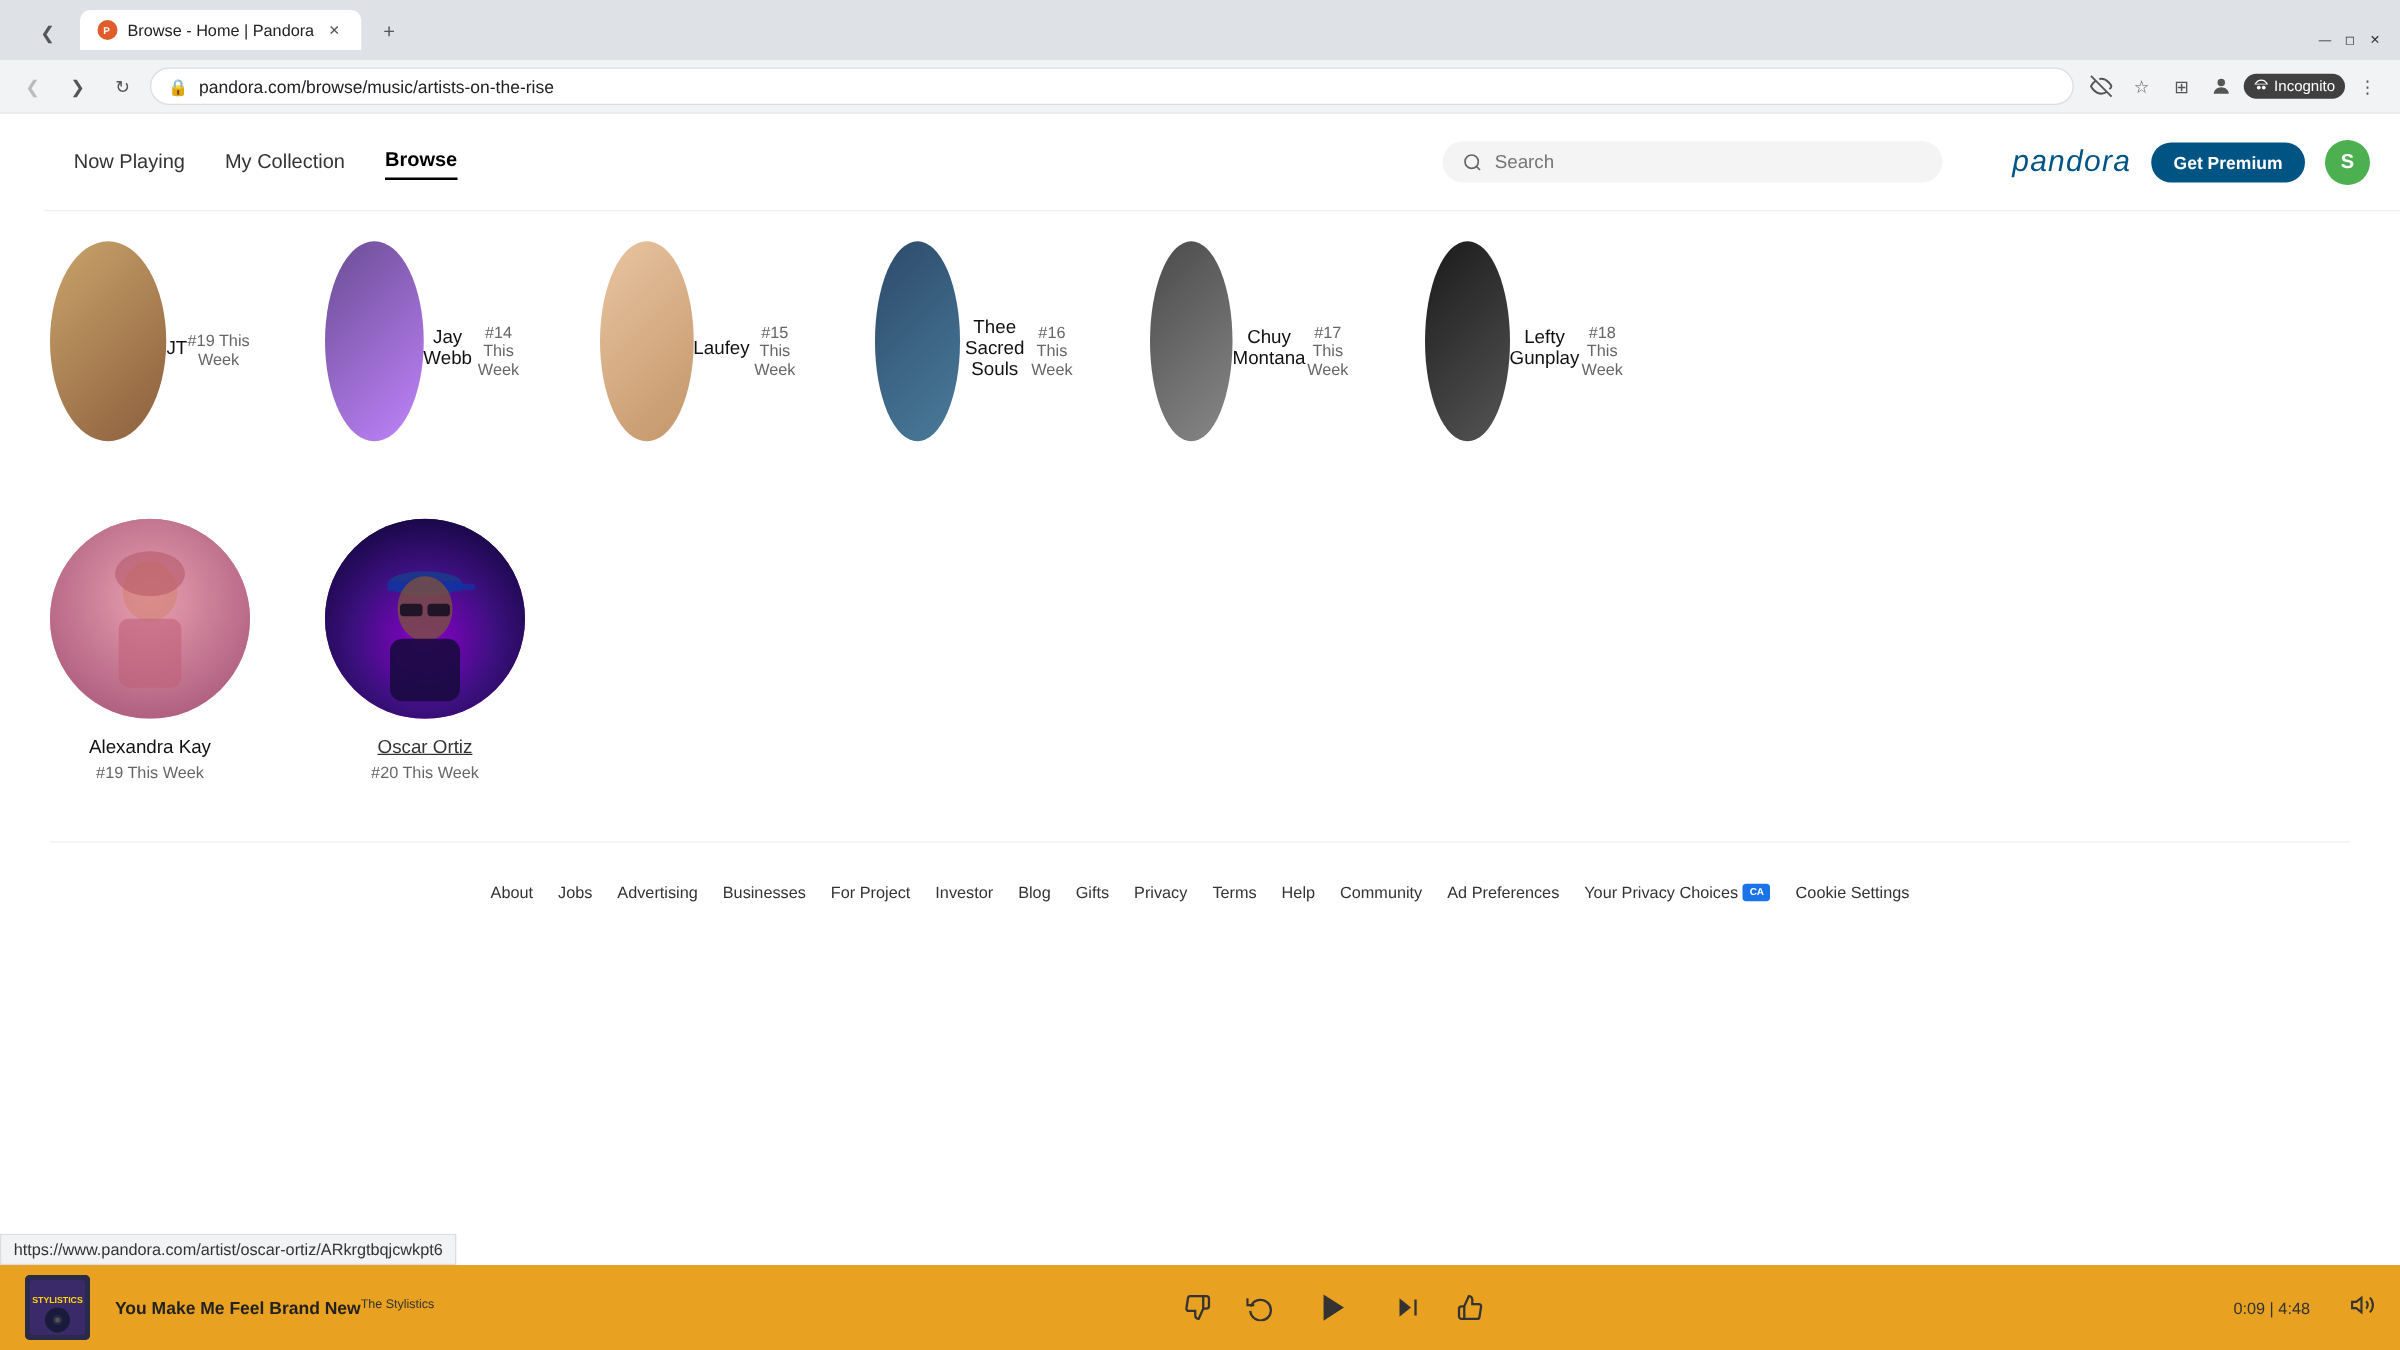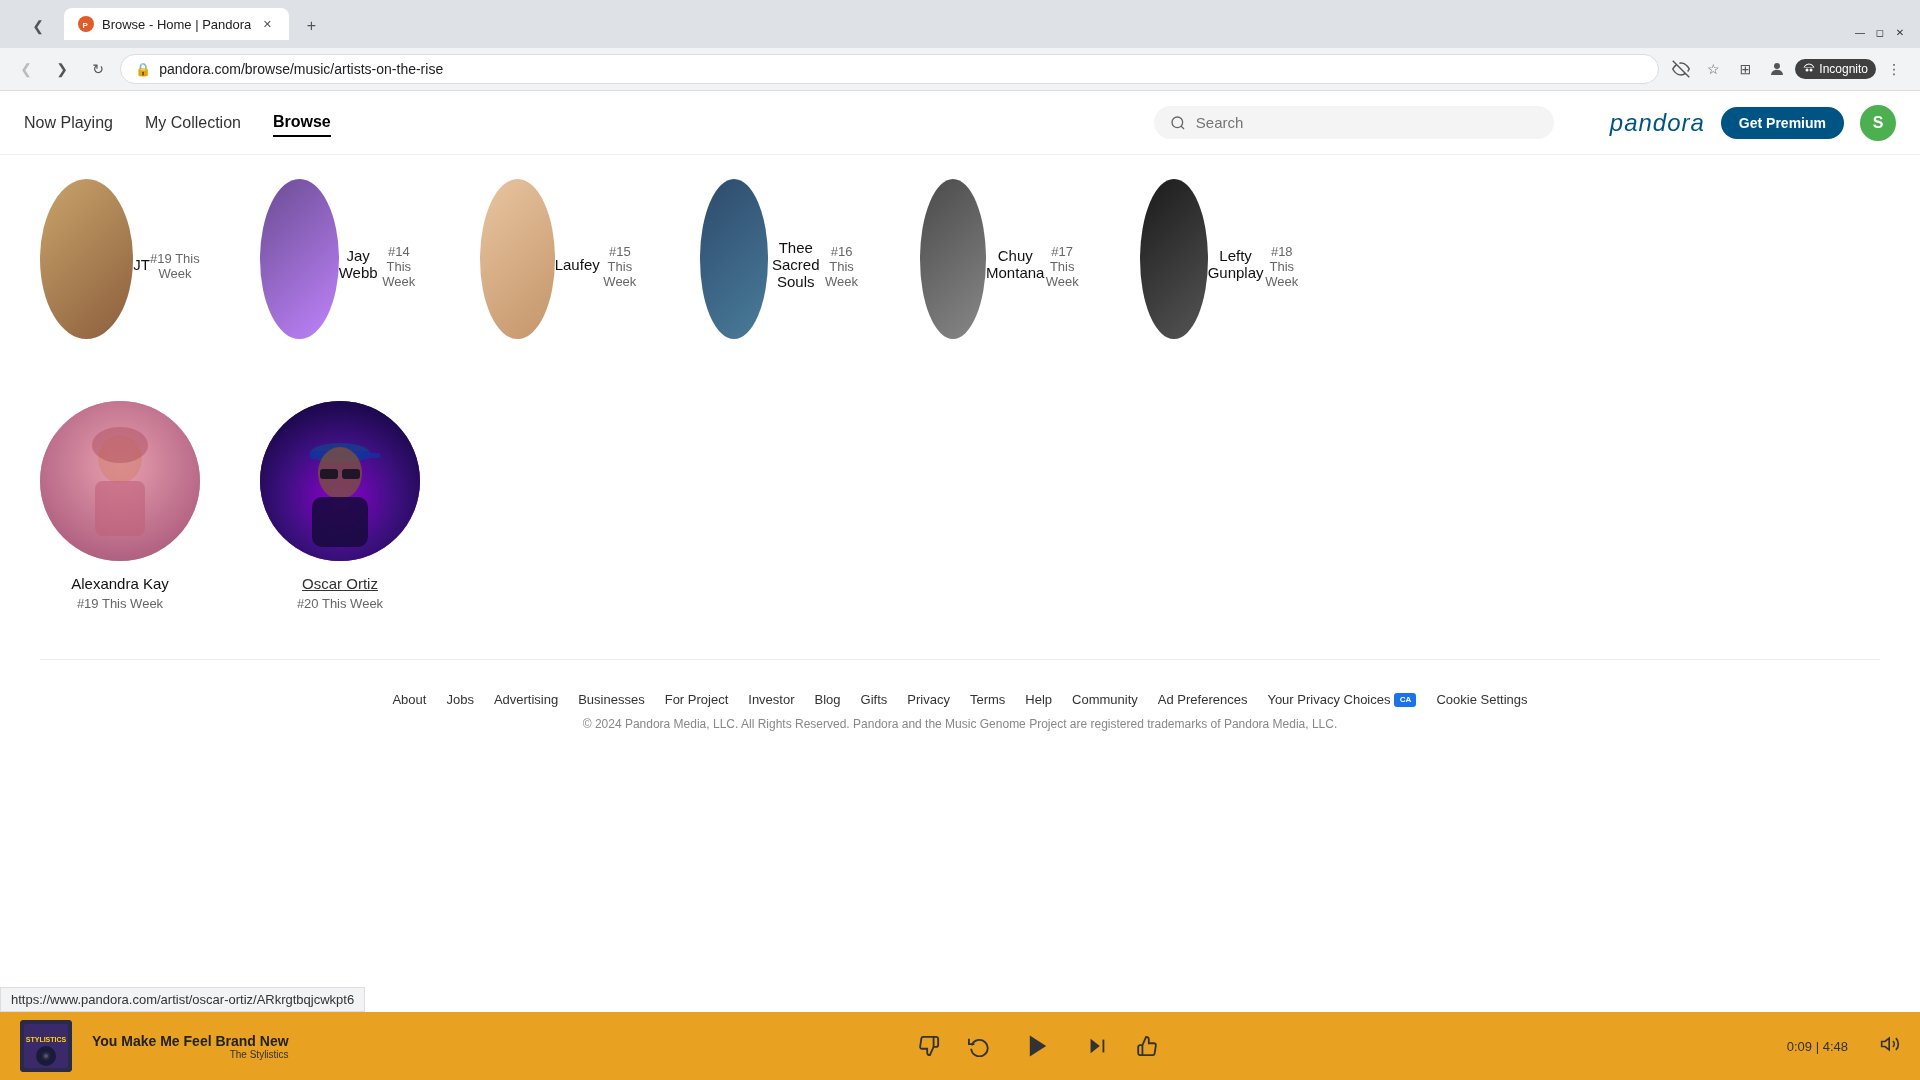--- a/index.html
+++ b/index.html
@@ -142,23 +142,24 @@
       display: flex;
       flex-direction: column;
       position: relative;
     }
 
     
     .pandora-nav {
       display: flex;
       align-items: center;
       padding: 12px 24px;
-      height: 64px;
+      height: 78px;
       border-bottom: 1px solid #eee;
       gap: 32px;
+      margin-left: 35px;
     }
     .nav-links {
       display: flex;
       gap: 32px;
       align-items: center;
     }
     .nav-link {
       font-size: 16px;
       color: #333;
       cursor: pointer;
@@ -322,23 +323,22 @@
     .player-thumb {
       width: 52px; height: 52px;
       background: #333;
       border-radius: 4px;
       overflow: hidden;
       display: flex; align-items: center; justify-content: center;
       font-size: 8px; color: white; text-align: center;
     }
     .player-info {
       display: flex;
-      flex-direction: column;
+      flex-direction: row;
       min-width: 180px;
-      align-items: flex-end;
     }
     .player-song { font-size: 14px; font-weight: 600; color: #222; }
     .player-artist { font-size: 10px; color: #333; }
     .player-controls {
       flex: 1;
       display: flex;
       align-items: center;
       justify-content: center;
       gap: 28px;
     }
@@ -617,21 +617,20 @@
         <a class="footer-link">Terms</a>
         <a class="footer-link">Help</a>
         <a class="footer-link">Community</a>
         <a class="footer-link">Ad Preferences</a>
         <span class="footer-link privacy-badge">
           Your Privacy Choices
           <span class="privacy-icon">CA</span>
         </span>
         <a class="footer-link">Cookie Settings</a>
       </div>
-      <div class="footer-copy">© 2024 Pandora Media, LLC. All Rights Reserved. Pandora and the Music Genome Project are registered trademarks of Pandora Media, LLC.</div>
     </div>
   </div>
 </div>
 
 <div class="player-bar">
   <div class="player-thumb">
     <svg viewBox="0 0 52 52" width="52" height="52">
       <rect width="52" height="52" fill="#2a2a4a"></rect>
       <rect x="4" y="4" width="44" height="44" rx="2" fill="#3a2a6a"></rect>
       <text x="26" y="22" text-anchor="middle" fill="#ffd700" font-size="7" font-weight="bold">STYLISTICS</text>

